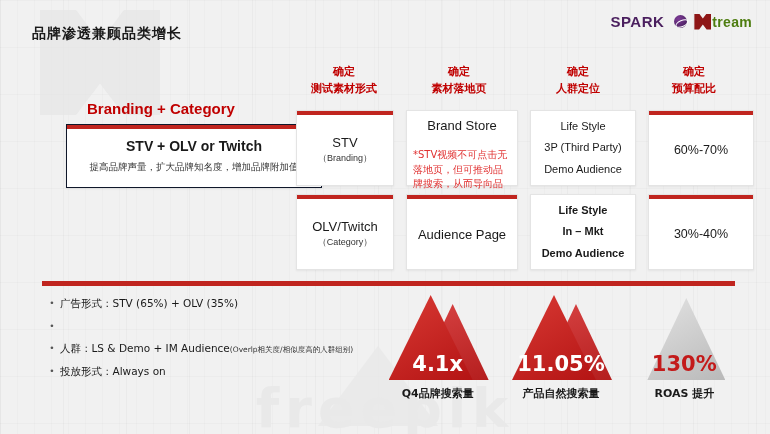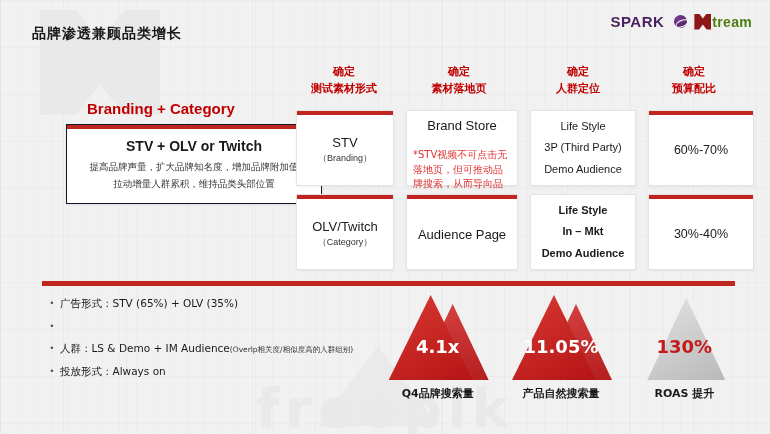--- a/index.html
+++ b/index.html
@@ -186,22 +186,22 @@
   .tri.front{
     left:10px;top:3px;width:84px;height:85px;
     background:linear-gradient(150deg,#d93a34,#b41414);
     clip-path:polygon(50% 0%,100% 100%,0% 100%);
   }
   .metric.gray .tri.front{
     left:22px;top:6px;width:78px;height:82px;
     background:linear-gradient(150deg,#e3e3e3,#b9b9b9);
   }
   .tri-val{
-    position:absolute;left:0;top:44px;width:118px;
-    font-size:18px;font-weight:bold;color:#fff;
+    position:absolute;left:0;top:60px;width:118px;
+    font-size:21px;font-weight:bold;color:#fff;
     font-family:"DejaVu Sans","Liberation Sans",sans-serif;
   }
   .metric.gray .tri-val{color:#c31a1a;}
   .metric-label{
     margin-top:6px;font-size:11px;font-weight:bold;color:#1a1a1a;
     font-family:"DejaVu Sans","Liberation Sans",sans-serif;
   }
 </style>
 </head>
 <body>
@@ -225,21 +225,20 @@
       <span class="xteam-word">tream</span>
     </div>
   </div>
 
   <div class="brand-head">Branding + Category</div>
   <div class="brand-card">
     <div class="card-bar"></div>
     <div class="inner">
       <div class="brand-main">STV + OLV or Twitch</div>
       <div class="brand-sub">提高品牌声量，扩大品牌知名度，增加品牌附加值</div>
-      <div class="brand-sub">拉动增量人群累积，维持品类头部位置</div>
     </div>
   </div>
 
   <div class="col-heads">
     <div class="col-head" style="width:96px">
       <div>确定</div>
       <div>测试素材形式</div>
     </div>
     <div class="col-head" style="width:110px;margin-left:12px">
       <div>确定</div>

